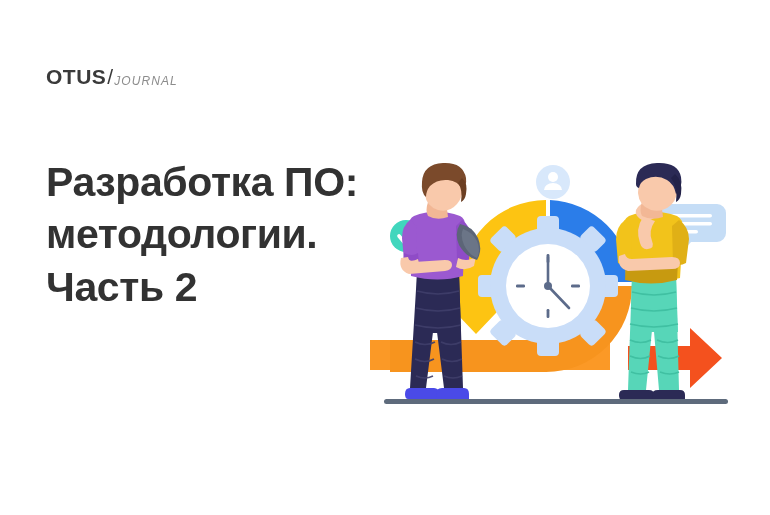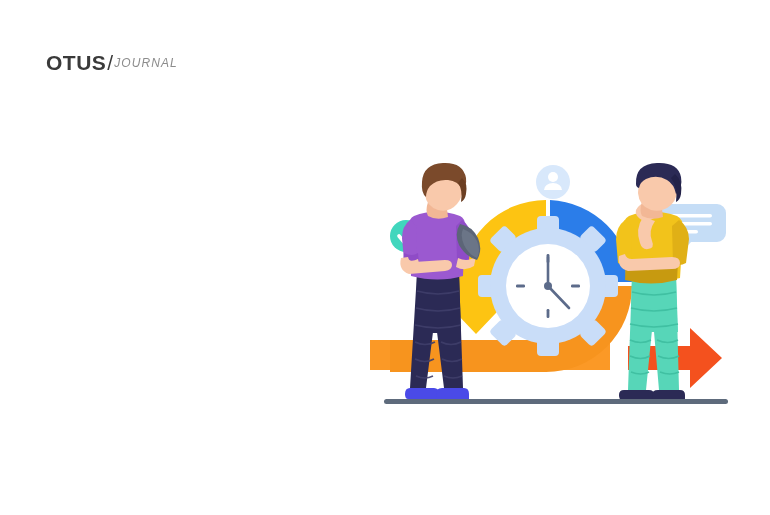--- a/index.html
+++ b/index.html
@@ -17,23 +17,23 @@
     position: relative;
     width: 770px;
     height: 515px;
     background: #ffffff;
   }
 
   
   .brand {
     position: absolute;
     left: 46px;
-    top: 52px;
+    top: 66px;
     display: flex;
-    align-items: center;
+    align-items: flex-end;
     white-space: nowrap;
   }
   .brand-mark {
     font-size: 21px;
     font-weight: 700;
     letter-spacing: 0.5px;
     color: #3a3a3a;
     line-height: 1;
   }
   .brand-slash {
@@ -80,20 +80,23 @@
 <body>
 
 <div id="cover">
 
   <div class="brand">
     <span class="brand-mark">OTUS</span>
     <span class="brand-slash">/</span>
     <span class="brand-sub">JOURNAL</span>
   </div>
 
+  <h1 class="headline">Разработка ПО:
+методологии.
+Часть 2</h1>
 
   <div class="illustration">
     <svg viewBox="0 0 372 256" xmlns="http://www.w3.org/2000/svg">
 
       <g>
         <rect x="0" y="182" width="240" height="30" fill="#fb9926"></rect>
       </g>
 
       <g>
         <path d="M258 188 h62 v-18 l32 30 -32 30 v-18 h-62 z" fill="#f4511e"></path>

